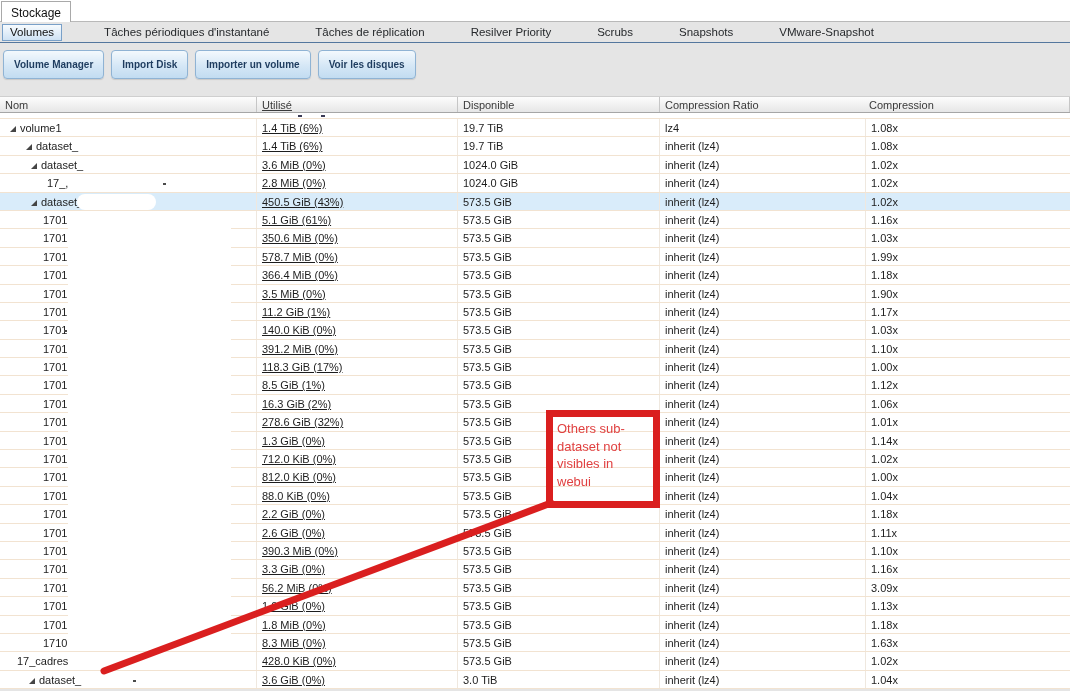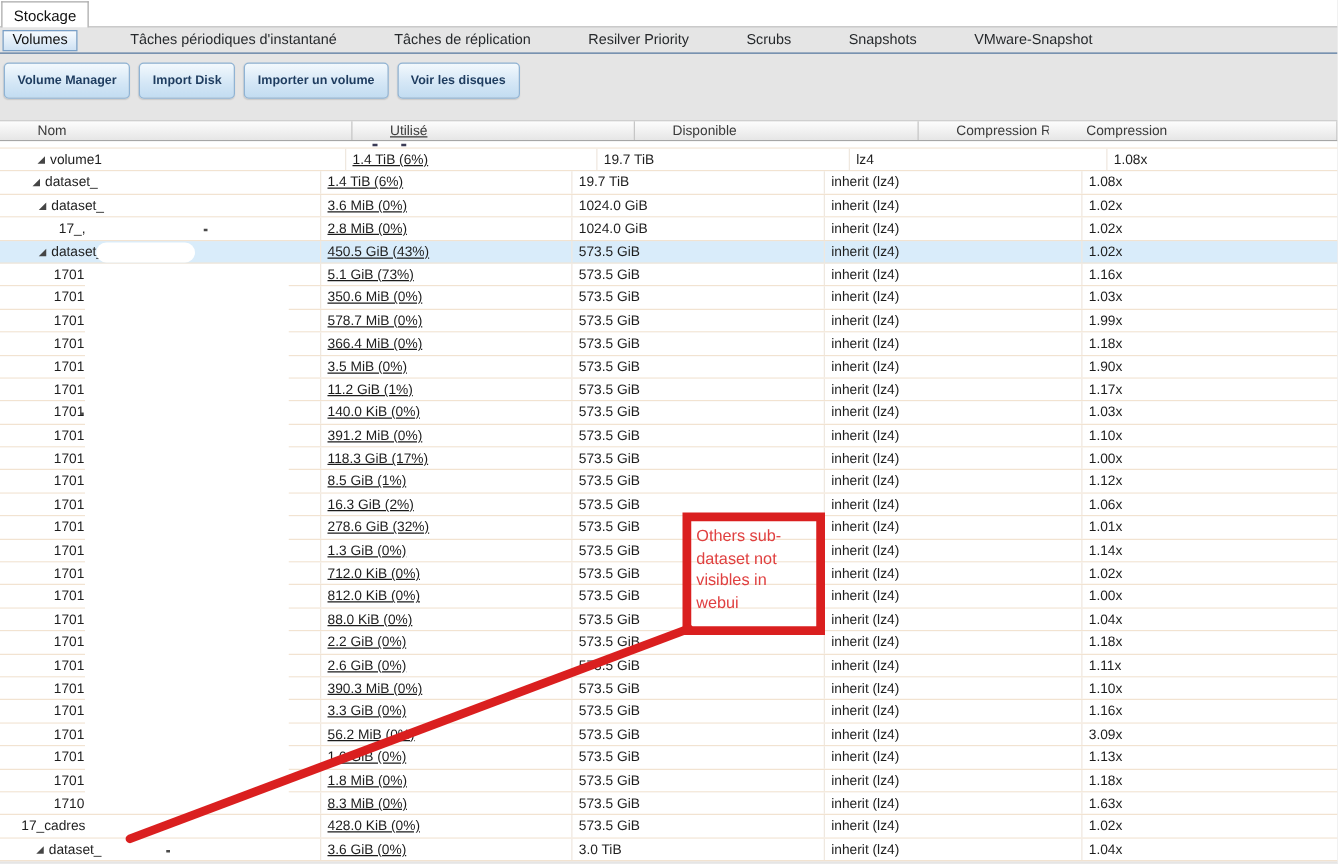--- a/index.html
+++ b/index.html
@@ -25,21 +25,21 @@
        background:linear-gradient(#f3f9fd,#d5e7f6 55%,#c2dcf1);
        border:1px solid #8fb3d4;border-radius:4px;
        font-size:10px;font-weight:bold;color:#1e3c5f;box-shadow:0 1px 1px rgba(0,0,0,0.12);white-space:nowrap;}
 
   
   .grid{position:absolute;top:96px;left:0;right:0;}
   .ghead{display:flex;height:17px;box-sizing:border-box;
          background:linear-gradient(#fdfdfd,#e6e6e6);
          border-top:1px solid #cfcfcf;border-bottom:1px solid #a6a6a6;
          font-size:11px;color:#3a3a3a;}
-  .ghead .cell{padding-top:2px;border-right:1px solid #c6c6c6;margin-left:25px;}
+  .ghead .cell{padding-top:2px;border-right:1px solid #c6c6c6;}
   .cell{box-sizing:border-box;overflow:hidden;white-space:nowrap;}
   .c-name {width:257px;}
   .c-used {width:201px;padding-left:5px;text-decoration:underline;}
   .c-avail{width:202px;padding-left:5px;}
   .c-comp {width:206px;padding-left:5px;}
   .c-ratio{flex:1;padding-left:5px;border-right:none !important;}
   .ghead .c-name{padding-left:5px;}
 
   .row{display:flex;height:18.4px;box-sizing:border-box;border-bottom:1px solid #f2e3d1;
        position:relative;font-size:11px;color:#1d1d1d;background:#fff;}
@@ -94,21 +94,21 @@
       <div class="cell c-avail">Disponible</div>
       <div class="cell c-ratio">Compression Ratio</div>
       <div class="cell c-comp">Compression</div>
     </div>
     <div class="partial">
         <span class="pm" style="left: 298px;"></span>
         <span class="pm" style="left: 321px;"></span>
       </div>
     <div>
         <div class="row">
-          <div class="cell c-name" style="padding-left: 10px; margin-left: 20px;"><span class="tri"></span><span>volume1</span></div>
+          <div class="cell c-name" style="padding-left: 10px;"><span class="tri"></span><span>volume1</span></div>
           <div class="cell c-used">1.4 TiB (6%)</div>
           <div class="cell c-avail">19.7 TiB</div>
           <div class="cell c-comp">lz4</div>
           <div class="cell c-ratio">1.08x</div>
         </div>
         <div class="row">
           <div class="cell c-name" style="padding-left: 26px;"><span class="tri"></span><span>dataset_</span></div>
           <div class="cell c-used">1.4 TiB (6%)</div>
           <div class="cell c-avail">19.7 TiB</div>
           <div class="cell c-comp">inherit (lz4)</div>
@@ -131,21 +131,21 @@
         </div>
         <div class="row sel">
           <div class="cell c-name" style="padding-left: 31px;"><span class="tri"></span><span>dataset_</span></div>
           <div class="cell c-used">450.5 GiB (43%)</div>
           <div class="cell c-avail">573.5 GiB</div>
           <div class="cell c-comp">inherit (lz4)</div>
           <div class="cell c-ratio">1.02x</div>
         </div>
         <div class="row">
           <div class="cell c-name" style="padding-left: 43px;"><span>1701</span></div>
-          <div class="cell c-used">5.1 GiB (73%)</div>
+          <div class="cell c-used">5.1 GiB (61%)</div>
           <div class="cell c-avail">573.5 GiB</div>
           <div class="cell c-comp">inherit (lz4)</div>
           <div class="cell c-ratio">1.16x</div>
         </div>
         <div class="row">
           <div class="cell c-name" style="padding-left: 43px;"><span>1701</span></div>
           <div class="cell c-used">350.6 MiB (0%)</div>
           <div class="cell c-avail">573.5 GiB</div>
           <div class="cell c-comp">inherit (lz4)</div>
           <div class="cell c-ratio">1.03x</div>

